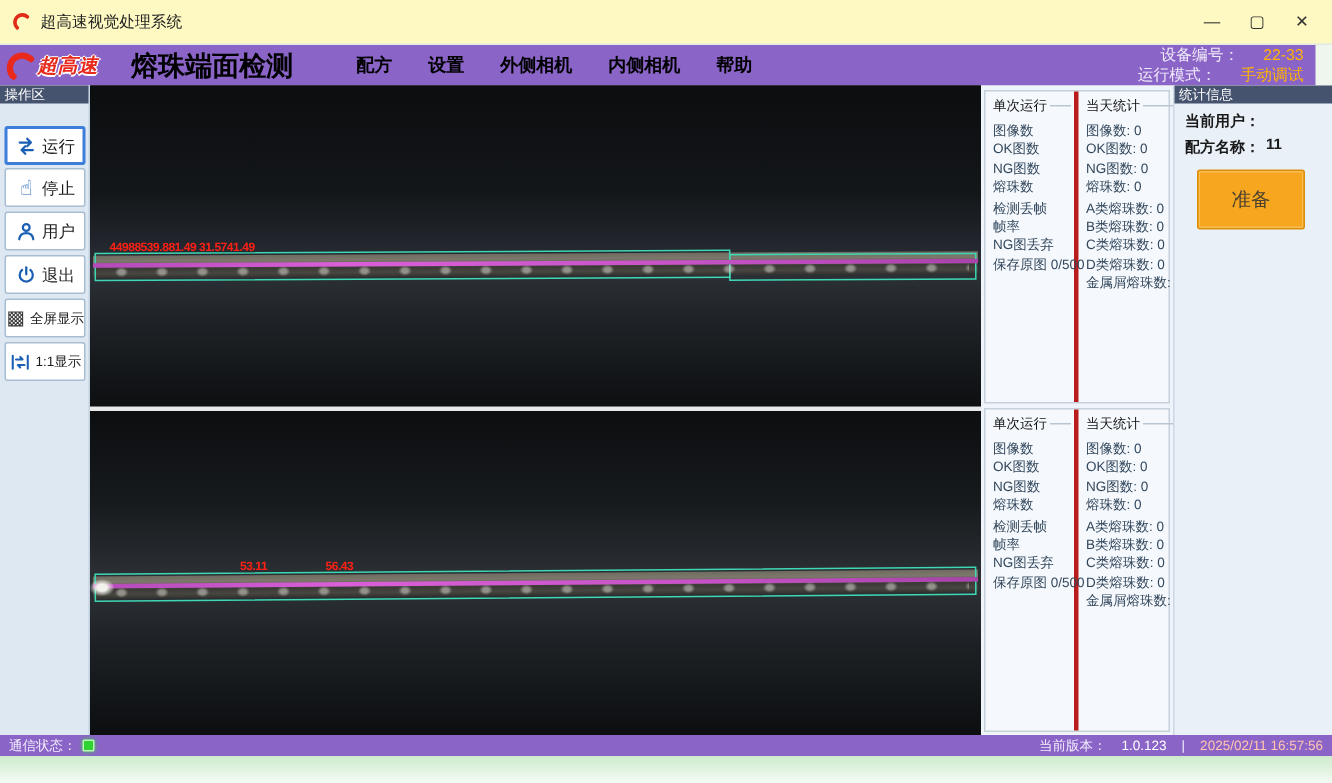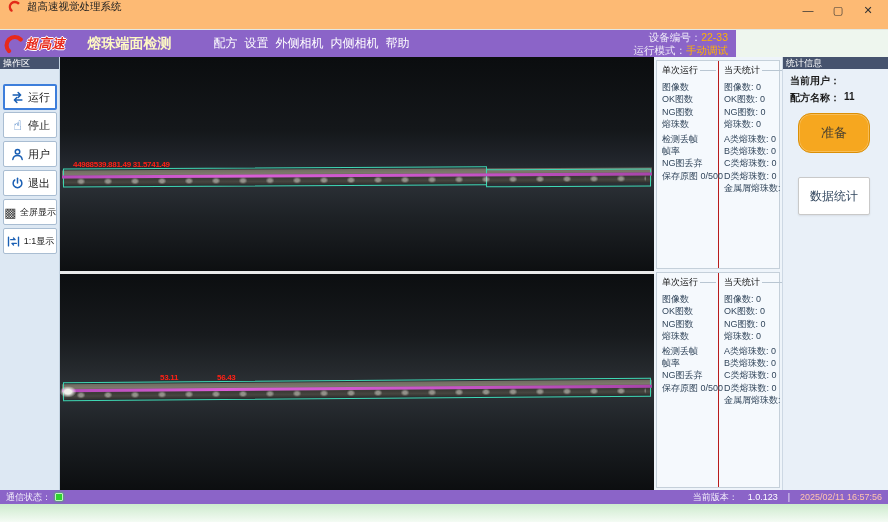--- a/index.html
+++ b/index.html
@@ -1,37 +1,37 @@
 <!DOCTYPE html>
 <html><head>
 <meta charset="utf-8">
 <style>
 *{margin:0;padding:0;box-sizing:border-box}
 html,body{width:888px;height:522px;overflow:hidden}
 body{font-family:"Liberation Sans","DejaVu Sans",sans-serif;background:#eef6ee}
 .screen{position:relative;width:888px;height:522px;background:#eef6ee}
 
 
-.titlebar{position:absolute;left:0;top:0;width:888px;height:30px;background:#fdba74;display:flex;align-items:flex-start;padding:0 8px;border-bottom:1px solid #e2e8e2}
+.titlebar{position:absolute;left:0;top:0;width:888px;height:30px;background:#fef9c3;display:flex;align-items:center;padding:0 8px;border-bottom:1px solid #e2e8e2}
 .app-ico{width:13px;height:13px;margin-right:6px;display:inline-flex}
 .tb-title{font-size:10.5px;color:#222}
 .tb-controls{margin-left:auto;display:flex;gap:6px}
 .tb-btn{width:24px;text-align:center;font-size:11px;color:#333;cursor:pointer;line-height:20px}
 
 
-.header{position:absolute;left:0;top:30px;width:736px;height:27px;background:#8b64c8;display:flex;align-items:center}
+.header{position:absolute;left:0;top:30px;width:877px;height:27px;background:#8b64c8;display:flex;align-items:center}
 .logo-swirl{width:20px;height:20px;margin-left:4px;display:inline-flex}
 .logo-text{font-size:13px;font-weight:bold;font-style:italic;color:#e8291c;letter-spacing:.5px;margin:0 6px 0 1px;
  text-shadow:-1px 0 #fff,1px 0 #fff,0 -1px #fff,0 1px #fff}
 .app-title{font-size:17px;font-weight:bold;color:#fff;letter-spacing:.5px}
-.subtitle{font-size:14px;font-weight:bold;color:#fef9c3;margin-left:16px}
-.menu{display:flex;gap:7px;font-size:12px;font-weight:normal;color:#ffffff;margin-left:42px}
+.subtitle{font-size:18px;font-weight:bold;color:#000000;margin-left:16px}
+.menu{display:flex;gap:24px;font-size:12px;font-weight:bold;color:#000000;margin-left:42px}
 .menu-item{cursor:pointer;white-space:nowrap}
 .hdr-right{margin-left:auto;margin-right:8px;font-size:10.5px;line-height:13px}
-.hdr-line{display:flex;justify-content:flex-end;gap:0}
+.hdr-line{display:flex;justify-content:flex-end;gap:16px}
 .hl{color:#efeaf8}
 .hv{color:#ffb400;font-weight:normal}
 
 
 .sidebar{position:absolute;left:0;top:57px;width:60px;height:433px;background:#dde8f3;border-right:1px solid #c3d2e0}
 .panel-hdr{height:12px;background:#46536e;color:#fff;font-size:9px;line-height:12px;padding-left:3px;white-space:nowrap}
 .sb-btn{position:absolute;left:3px;width:54px;height:26px;background:#fff;border:1px solid #a9bdd2;border-radius:2px;
  display:flex;align-items:center;justify-content:center;gap:3px;cursor:pointer}
 .sb-btn.active{border:2px solid #3d7edb}
 .sb-lbl{font-size:11px;color:#1b1b1b;white-space:nowrap}
@@ -64,33 +64,33 @@
 .a1{left:13px;top:103px}
 .a2{left:100px;top:99px}
 .a3{left:157px;top:99px}
 
 
 .stats{position:absolute;left:654px;top:57px;width:128px;height:433px;background:#eef4fa}
 .stats-box{position:absolute;left:2px;width:124px;border:1px solid #c5d0da;background:#f5f9fd;display:flex}
 .box-top{top:3px;height:209px}
 .box-bottom{top:215px;height:216px}
 .scol{padding:3px 0 0 5px}
-.scol-left{width:62px;border-right:1px solid #b91c1c}
+.scol-left{width:62px;border-right:3px solid #b91c1c}
 .scol-right{flex:1;padding-left:5px}
 .col-title{font-size:9px;color:#111;display:flex;align-items:center;gap:2px;margin-bottom:4px;white-space:nowrap}
 .col-title::after{content:"";flex:1;height:1px;background:#b9c6d2;min-width:3px;margin-right:2px}
 .srow{font-size:9px;color:#33475c;height:12.4px;line-height:12.4px;white-space:nowrap}
 .srow.gap{margin-top:2px}
 
 
 .info{position:absolute;left:782px;top:57px;width:116px;height:433px;background:#e9f0f8;border-left:1px solid #cdd8e4}
 .info-row{position:absolute;left:7px;font-size:10px;font-weight:bold;color:#1a1a1a;display:flex;gap:4px;white-space:nowrap}
 .row-user{top:17px}
 .row-recipe{top:34px}
-.btn-prepare{position:absolute;left:15px;top:56px;width:72px;height:40px;background:#f6a71f;border:1px solid #db8f06;border-radius:13px;
+.btn-prepare{position:absolute;left:15px;top:56px;width:72px;height:40px;background:#f6a71f;border:1px solid #db8f06;border-radius:2px;
  font-size:13px;color:#4d4330;display:flex;align-items:center;justify-content:center;cursor:pointer;
  box-shadow:inset 0 0 0 1px rgba(255,255,255,.25)}
 .btn-data{position:absolute;left:15px;top:120px;width:72px;height:38px;background:#fff;border:1px solid #c9c9c9;border-radius:2px;
  font-size:12px;color:#31465e;display:flex;align-items:center;justify-content:center;cursor:pointer;
  box-shadow:0 1px 2px rgba(0,0,0,.08)}
 
 
 .statusbar{position:absolute;left:0;top:490px;width:888px;height:14px;background:#8b64c8;display:flex;align-items:center;
  font-size:9px;color:#f2eefb;padding:0 6px}
 .comm-ind{width:8px;height:8px;background:#2fd32f;border:1px solid #bdf7bd;border-radius:1px;margin-left:4px;box-shadow:0 0 3px #2fd32f}
@@ -279,21 +279,20 @@
     <div class="panel-hdr">统计信息</div>
     <div class="info-row row-user">
       <span>当前用户：</span>
       <span></span>
     </div>
     <div class="info-row row-recipe">
       <span>配方名称：</span>
       <span>11</span>
     </div>
     <div class="btn-prepare">准备</div>
-    <div class="btn-data">数据统计</div>
   </div>
 
   <div class="statusbar">
     <span>通信状态：</span>
     <span class="comm-ind"></span>
     <span class="sb-right">
       <span>当前版本：</span>
       <span class="ver-val">1.0.123</span>
       <span>|</span>
       <span class="date-val">2025/02/11  16:57:56</span>

